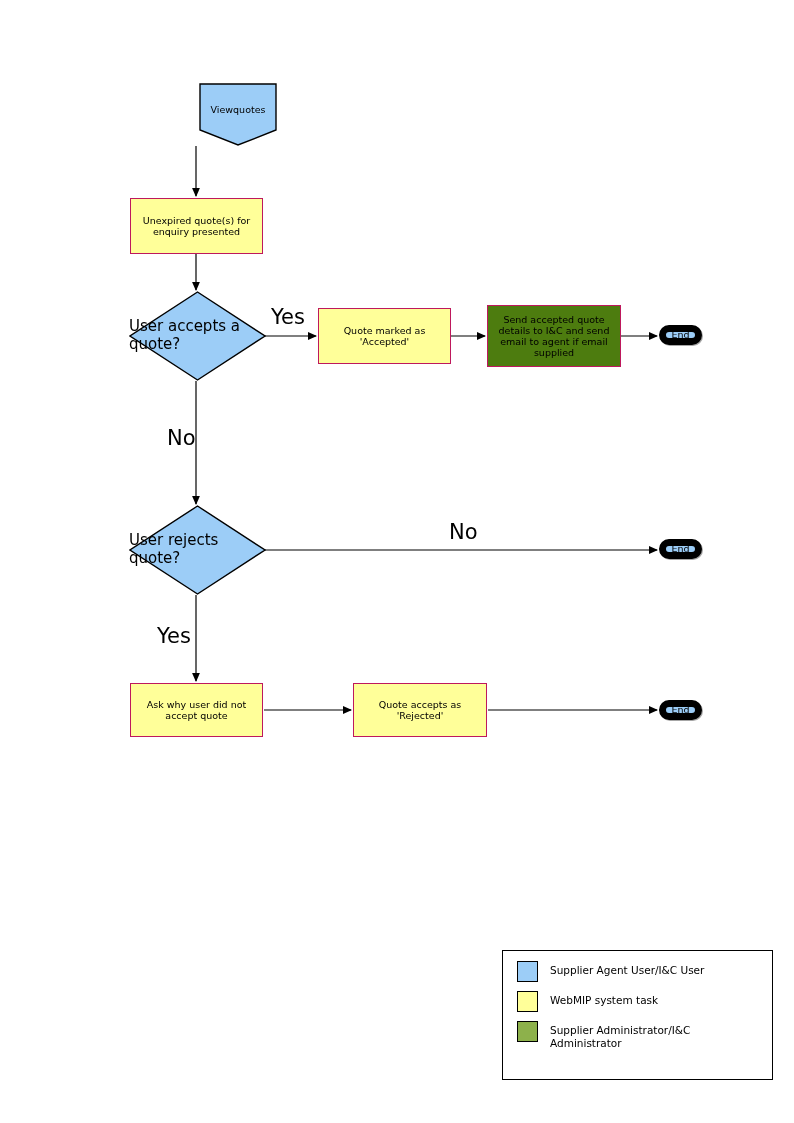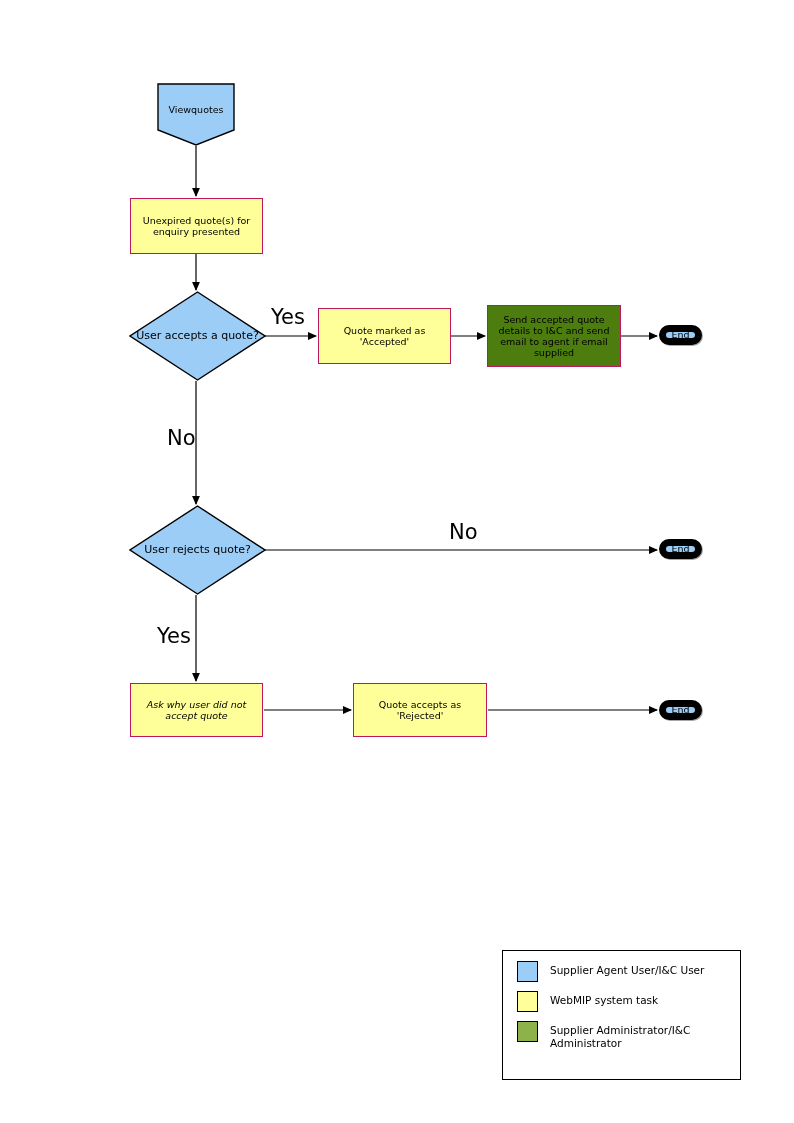--- a/index.html
+++ b/index.html
@@ -42,28 +42,27 @@
   
   .decision-wrap { position: absolute; }
   .decision-wrap .dia-svg { position: absolute; left:0; top:0; }
   .decision-wrap .dia-text {
     position: absolute;
     left: 0; top: 0;
     width: 100%; height: 100%;
     display: flex;
     align-items: center;
     justify-content: center;
-    text-align: center;
-    font-size: 11px;
+    font-size: 15px;
     color: #000;
     line-height: 1.18;
   }
 
   
-  .start-wrap { position: absolute; }
+  .start-wrap { position: absolute; margin-left: 42px; }
   .start-wrap .pent-svg { position: absolute; left:0; top:0; }
   .start-wrap .pent-text {
     position: absolute;
     left: 0; top: 0;
     width: 100%;
     height: 100%;
     display: flex;
     align-items: flex-start;
     justify-content: center;
     text-align: center;
@@ -188,41 +187,41 @@
     <svg class="dia-svg" width="137" height="90" viewBox="0 0 137 90">
       <polygon points="68.5,1 136,45 68.5,89 1,45" fill="#9CCDF7" stroke="#000000" stroke-width="1.4"></polygon>
     </svg>
     <div class="dia-text">User rejects quote?</div>
   </div>
 
   <div class="node endnode" style="left:659px; top:539px; width:43px; height:20px; background:#9CCDF7;">
     <span>End</span>
   </div>
 
-  <div class="node task" style="left:130px; top:683px; width:133px; height:54px; background:#FFFF99;font-style:italic;">
+  <div class="node task" style="left:130px; top:683px; width:133px; height:54px; background:#FFFF99;">
     <span class="lbl">Ask why user did not accept quote</span>
   </div>
 
   <div class="node task" style="left:353px; top:683px; width:134px; height:54px; background:#FFFF99;">
     <span class="lbl">Quote  accepts as 'Rejected'</span>
   </div>
 
   <div class="node endnode" style="left:659px; top:700px; width:43px; height:20px; background:#9CCDF7;">
     <span>End</span>
   </div>
 
   <div class="branch-label" style="left:271px; top:305px;">Yes</div>
 
   <div class="branch-label" style="left:167px; top:426px;">No</div>
 
   <div class="branch-label" style="left:449px; top:520px;">No</div>
 
   <div class="branch-label" style="left:157px; top:624px;">Yes</div>
 
-  <div id="legend" style="left:502px; top:950px; width:239px; height:130px;">
+  <div id="legend" style="left:502px; top:950px; width:271px; height:130px;">
 
     <div class="legend-row">
       <span class="legend-swatch" style="background:#9CCDF7;"></span>
       <span class="legend-text">Supplier Agent User/I&amp;C User</span>
     </div>
 
     <div class="legend-row">
       <span class="legend-swatch" style="background:#FFFF99;"></span>
       <span class="legend-text">WebMIP system task</span>
     </div>

